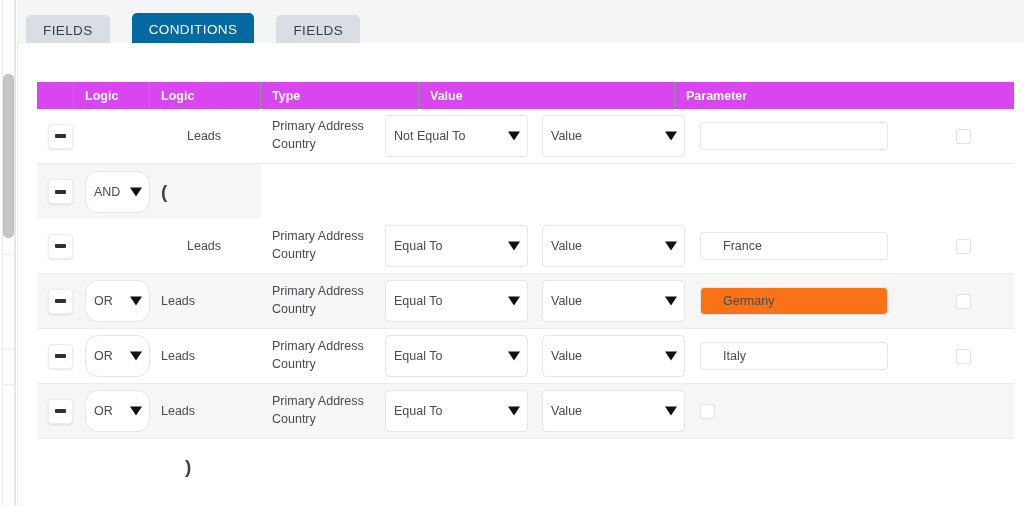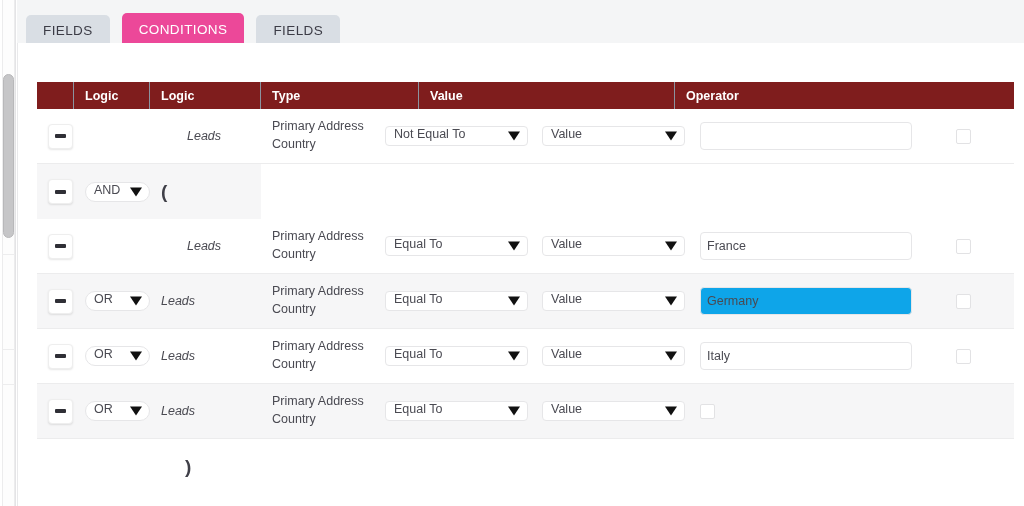--- a/index.html
+++ b/index.html
@@ -56,40 +56,40 @@
     position: absolute;
     left: 17px; top: 0;
     width: 1007px; height: 43px;
     background: #f4f5f6;
   }
   .tabs {
     position: absolute;
     left: 0; top: 13px;
     display: flex;
     align-items: flex-end;
-    gap: 12px;
+    gap: 22px;
     padding-left: 9px;
   }
   .tab {
     height: 30px;
     padding: 0 17px;
     display: flex;
     align-items: center;
     justify-content: center;
     border-radius: 5px 5px 0 0;
     font-size: 13.5px;
     letter-spacing: 0.4px;
     color: #3c3c46;
     background: #d9dee4;
     cursor: pointer;
     user-select: none;
     white-space: nowrap;
   }
   .tab.active {
-    background: #ec4899;
+    background: #0369a1;
     color: #ffffff;
     height: 32px;
   }
 
   
   .panel {
     position: absolute;
     left: 17px; top: 43px;
     width: 1007px; height: 463px;
     background: #ffffff;
@@ -115,21 +115,21 @@
   
   .cond-table {
     position: absolute;
     left: 19px; top: 39px;
     width: 977px;
   }
 
   .thead {
     display: flex;
     height: 27px;
-    background: #7f1d1d;
+    background: #d946ef;
     color: #ffffff;
     font-size: 12.5px;
     font-weight: bold;
     align-items: flex-end;
   }
   .thead .th {
     height: 27px;
     display: flex;
     align-items: center;
     padding-left: 11px;
@@ -179,26 +179,26 @@
   }
   .minus-btn .bar {
     width: 11px; height: 4px;
     background: #2f2f36;
     border-radius: 1px;
   }
 
   
   .sel {
     position: relative;
-    height: 20px;
+    height: 42px;
     background: #ffffff;
     border: 1px solid #e6e6e8;
     border-radius: 4px;
     display: flex;
-    align-items: flex-start;
+    align-items: center;
     padding: 0 24px 0 8px;
     font-size: 12.5px;
     color: #4a4a52;
     cursor: pointer;
     overflow: hidden;
     white-space: nowrap;
   }
   .sel .caret {
     position: absolute;
     right: 7px; top: 50%;
@@ -207,44 +207,44 @@
     border-left: 6px solid transparent;
     border-right: 6px solid transparent;
     border-top: 9px solid #111111;
   }
   .sel-logic { width: 68px; border-radius: 13px; }
   .sel-op    { width: 143px; }
   .sel-type  { width: 143px; }
 
   
   .val-input {
-    width: 212px;
+    width: 188px;
     height: 28px;
     background: #ffffff;
     border: 1px solid #e6e6e8;
     border-radius: 4px;
     font-size: 12.5px;
     color: #4a4a52;
-    padding: 0 6px;
+    padding: 0 22px;
     font-family: "Liberation Sans", sans-serif;
     outline: none;
   }
-  .row.alt .val-input { background: #0ea5e9; }
+  .row.alt .val-input { background: #f97316; }
 
   
   .cb {
     width: 15px; height: 15px;
     border: 1px solid #e2e2e4;
     background: #ffffff;
     border-radius: 2px;
     cursor: pointer;
   }
 
   .field-text { line-height: 1.42; color: #4a4a52; }
-  .mod-text   { color: #4a4a52; font-style: italic; }
+  .mod-text   { color: #4a4a52; }
   .mod-text.indented { padding-left: 26px; }
 
   
   .row-paren {
     display: flex;
     align-items: center;
     min-height: 55px;
     background: #ffffff;
   }
   .paren-shade {
@@ -298,21 +298,21 @@
 
 
     <div class="cond-table">
 
       <div class="thead">
         <div class="th c-btn"></div>
         <div class="th c-logic">Logic</div>
         <div class="th c-mod">Logic</div>
         <div class="th c-type">Type</div>
         <div class="th c-val">Value</div>
-        <div class="th c-param">Operator</div>
+        <div class="th c-param">Parameter</div>
       </div>
 
       <div class="row">
         <div class="cell c-btn">
           <div class="minus-btn">
             <div class="bar"></div>
           </div>
         </div>
         <div class="cell c-logic"></div>
         <div class="cell c-mod">

